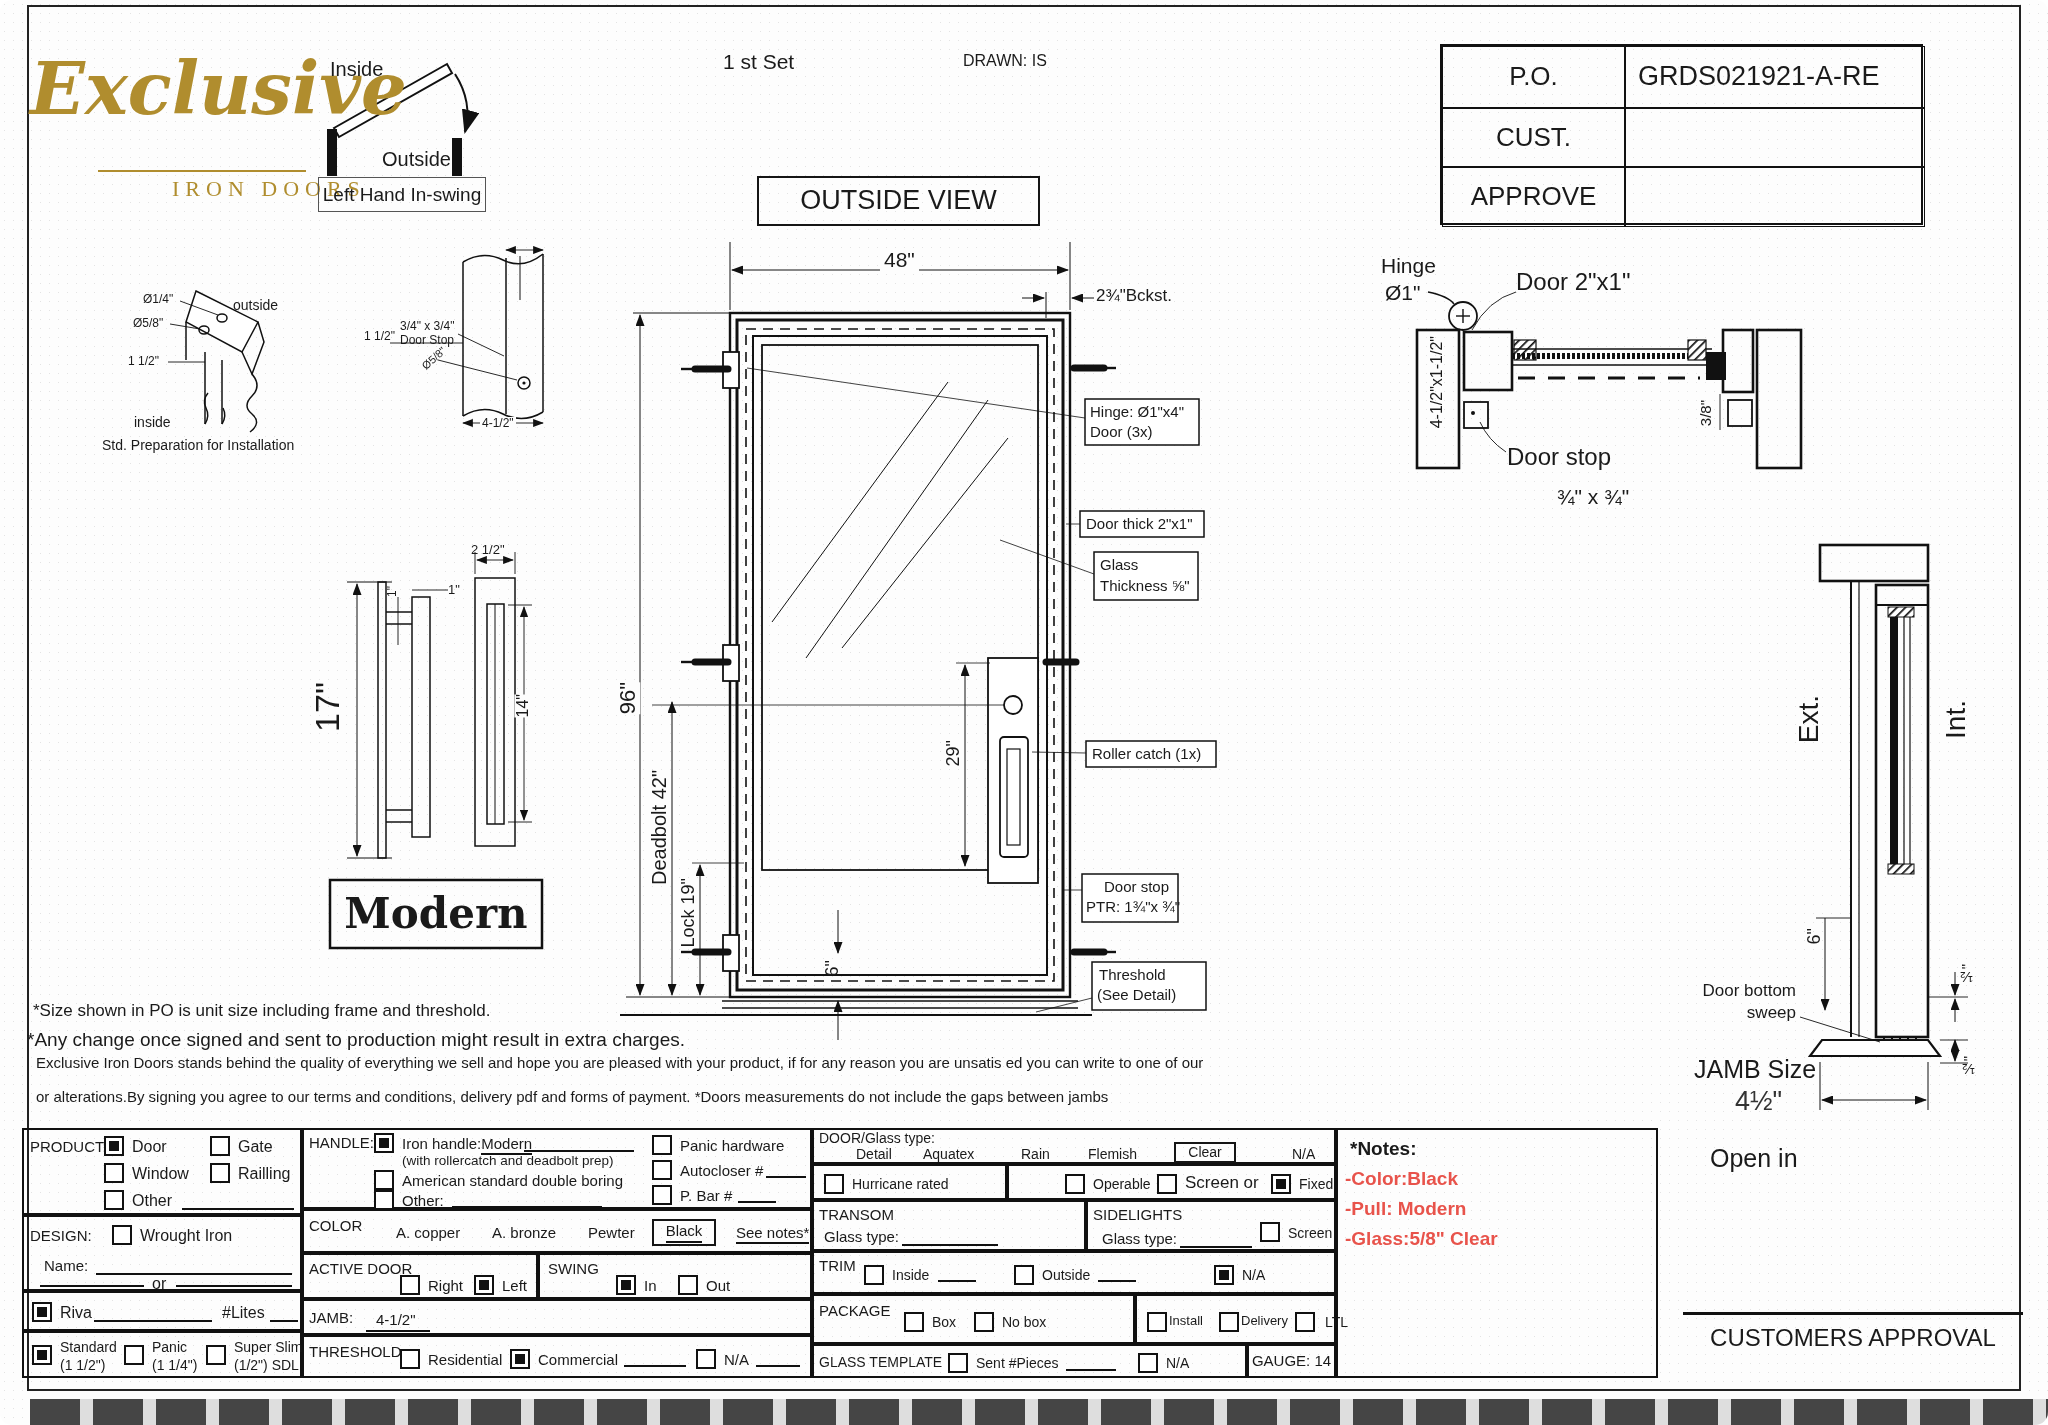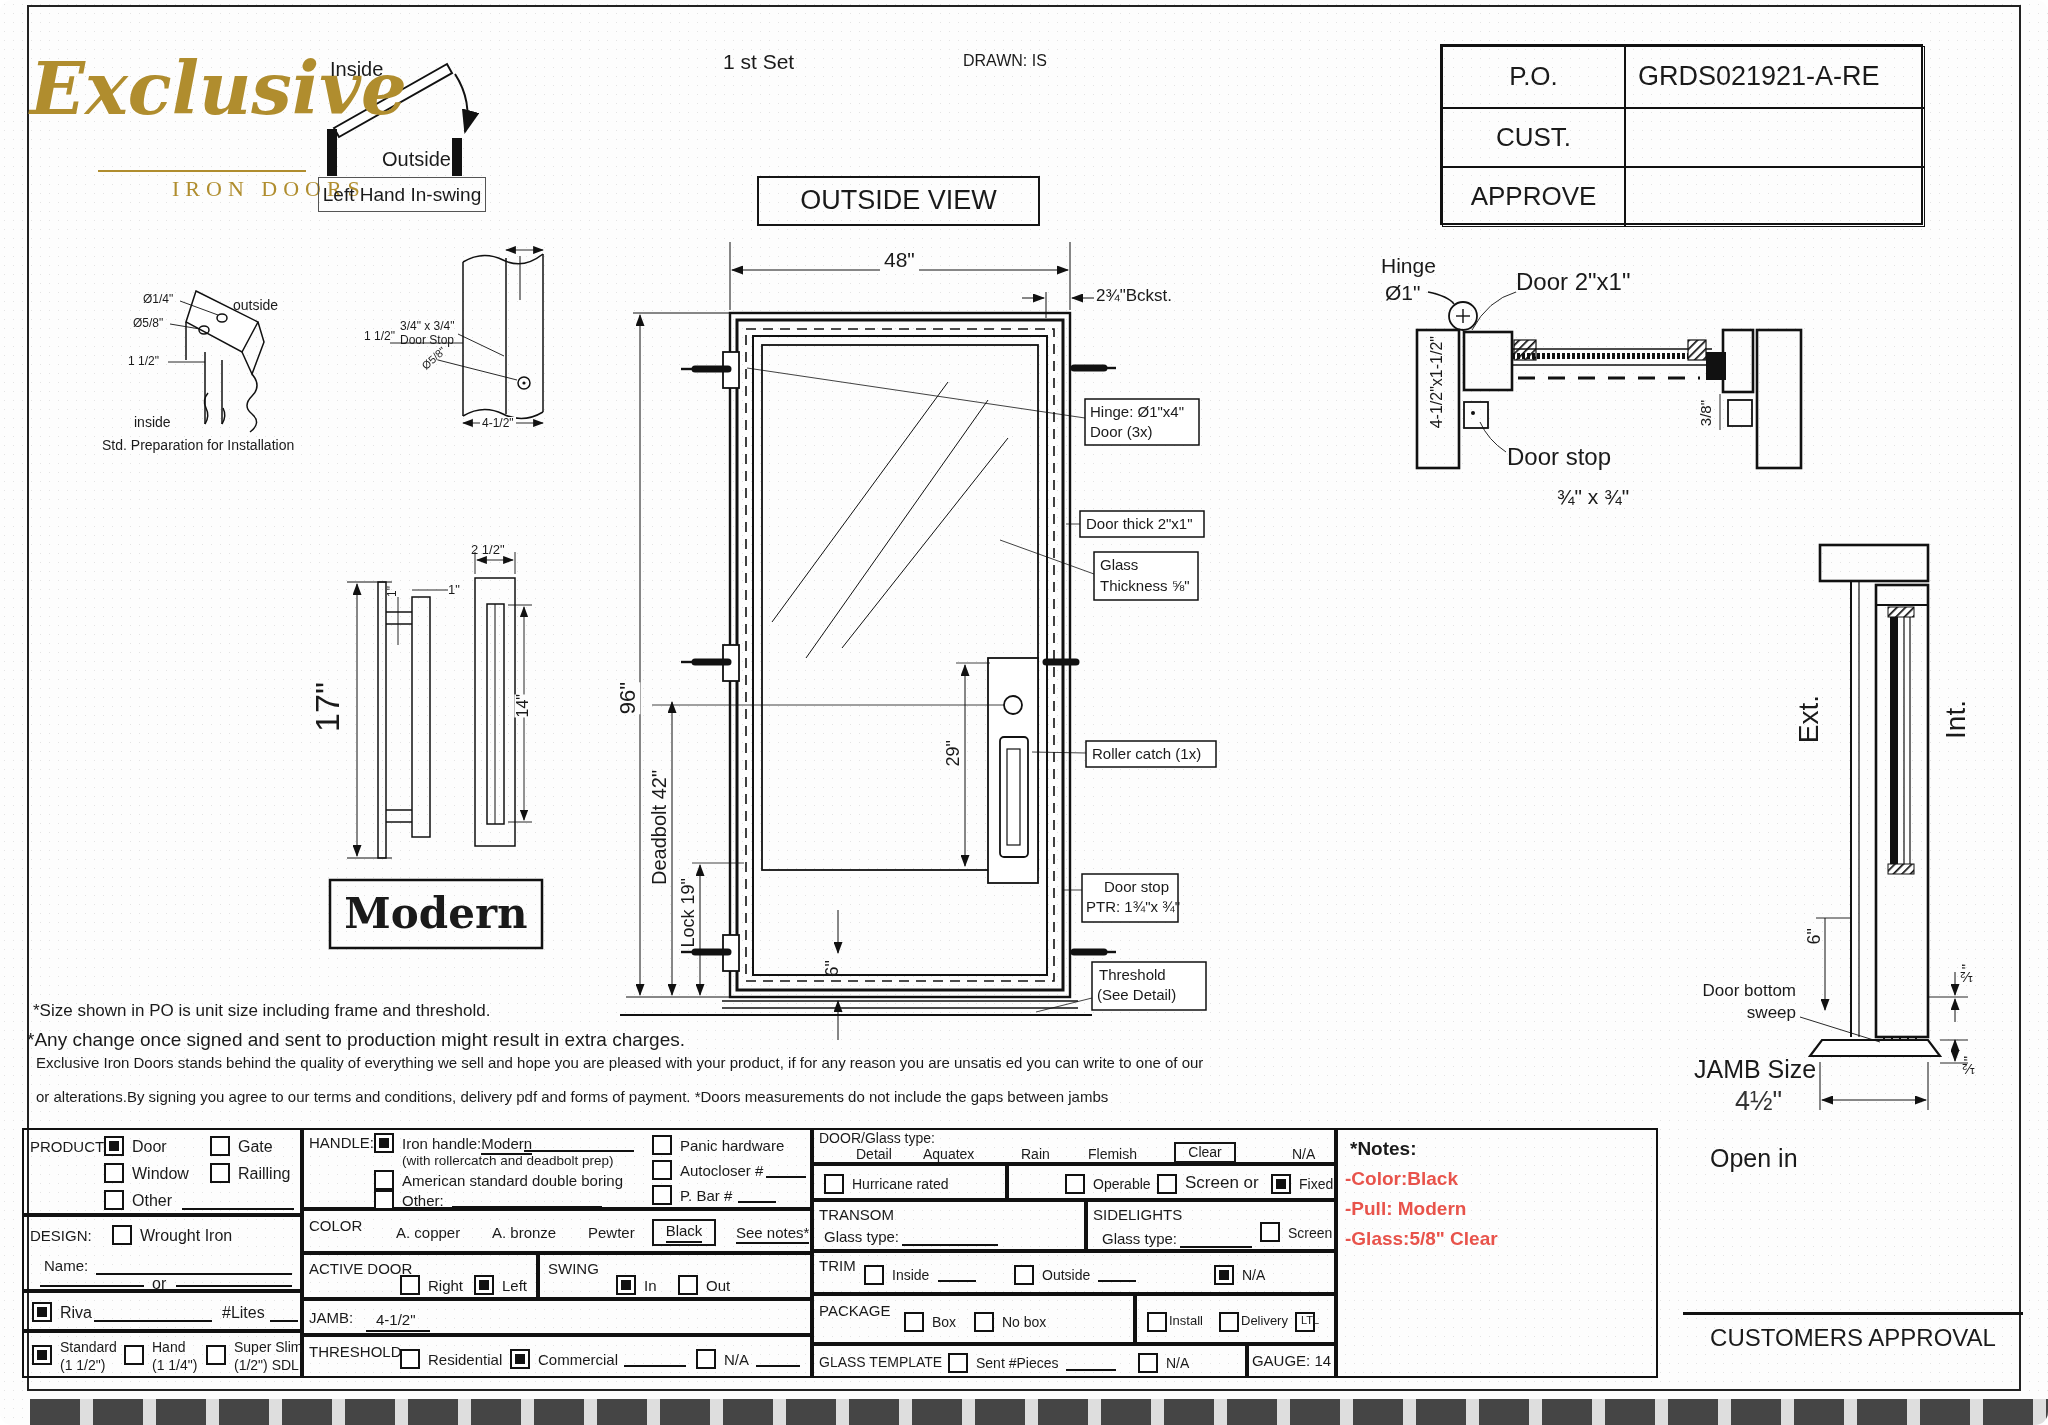--- a/index.html
+++ b/index.html
@@ -378,21 +378,21 @@
     <span class="blank" style="left:70px;top:9px;width:118px;height:18px;"></span>
     <div class="t" style="left:198px;top:11px;font-size:16px;">#Lites</div>
     <span class="blank" style="left:246px;top:9px;width:28px;height:18px;"></span>
   </div>
 
   <div class="sec" style="left:22px;top:1331px;width:280px;height:47px;">
     <span class="cb checked" style="left:8px;top:12px;"></span>
     <div class="t" style="left:36px;top:6px;font-size:14px;">Standard</div>
     <div class="t" style="left:36px;top:24px;font-size:14px;">(1 1/2")</div>
     <span class="cb" style="left:100px;top:12px;"></span>
-    <div class="t" style="left:128px;top:6px;font-size:14px;">Hand</div>
+    <div class="t" style="left:128px;top:6px;font-size:14px;">Panic</div>
     <div class="t" style="left:128px;top:24px;font-size:14px;">(1 1/4")</div>
     <span class="cb" style="left:182px;top:12px;"></span>
     <div class="t" style="left:210px;top:6px;font-size:14px;">Super Slim</div>
     <div class="t" style="left:210px;top:24px;font-size:14px;">(1/2") SDL</div>
   </div>
 
   <div class="sec" style="left:302px;top:1128px;width:510px;height:81px;">
     <div class="t" style="left:5px;top:4px;font-size:15px;">HANDLE:</div>
     <span class="cb checked" style="left:70px;top:3px;"></span>
     <div class="t" style="left:98px;top:5px;font-size:15px;"><span>Iron handle:</span><span class="u">Modern</span></div>
@@ -513,21 +513,21 @@
     <div class="t" style="left:118px;top:18px;font-size:14px;">Box</div>
     <span class="cb" style="left:160px;top:16px;"></span>
     <div class="t" style="left:188px;top:18px;font-size:14px;">No box</div>
   </div>
   <div class="sec" style="left:1135px;top:1294px;width:201px;height:50px;">
     <span class="cb" style="left:10px;top:16px;"></span>
     <div class="t" style="left:32px;top:18px;font-size:13px;">Install</div>
     <span class="cb" style="left:82px;top:16px;"></span>
     <div class="t" style="left:104px;top:18px;font-size:13px;">Delivery</div>
     <span class="cb" style="left:158px;top:16px;"></span>
-    <div class="t" style="left:164px;top:18px;font-size:11px;">LTL</div>
+    <div class="t" style="left:188px;top:18px;font-size:14px;">LTL</div>
   </div>
 
   <div class="sec" style="left:812px;top:1344px;width:435px;height:34px;">
     <div class="t" style="left:5px;top:8px;font-size:14px;">GLASS TEMPLATE</div>
     <span class="cb" style="left:134px;top:7px;"></span>
     <div class="t" style="left:162px;top:9px;font-size:14px;">Sent #Pieces</div>
     <span class="blank" style="left:252px;top:8px;width:50px;height:15px;"></span>
     <span class="cb" style="left:324px;top:7px;"></span>
     <div class="t" style="left:352px;top:9px;font-size:14px;">N/A</div>
   </div>

